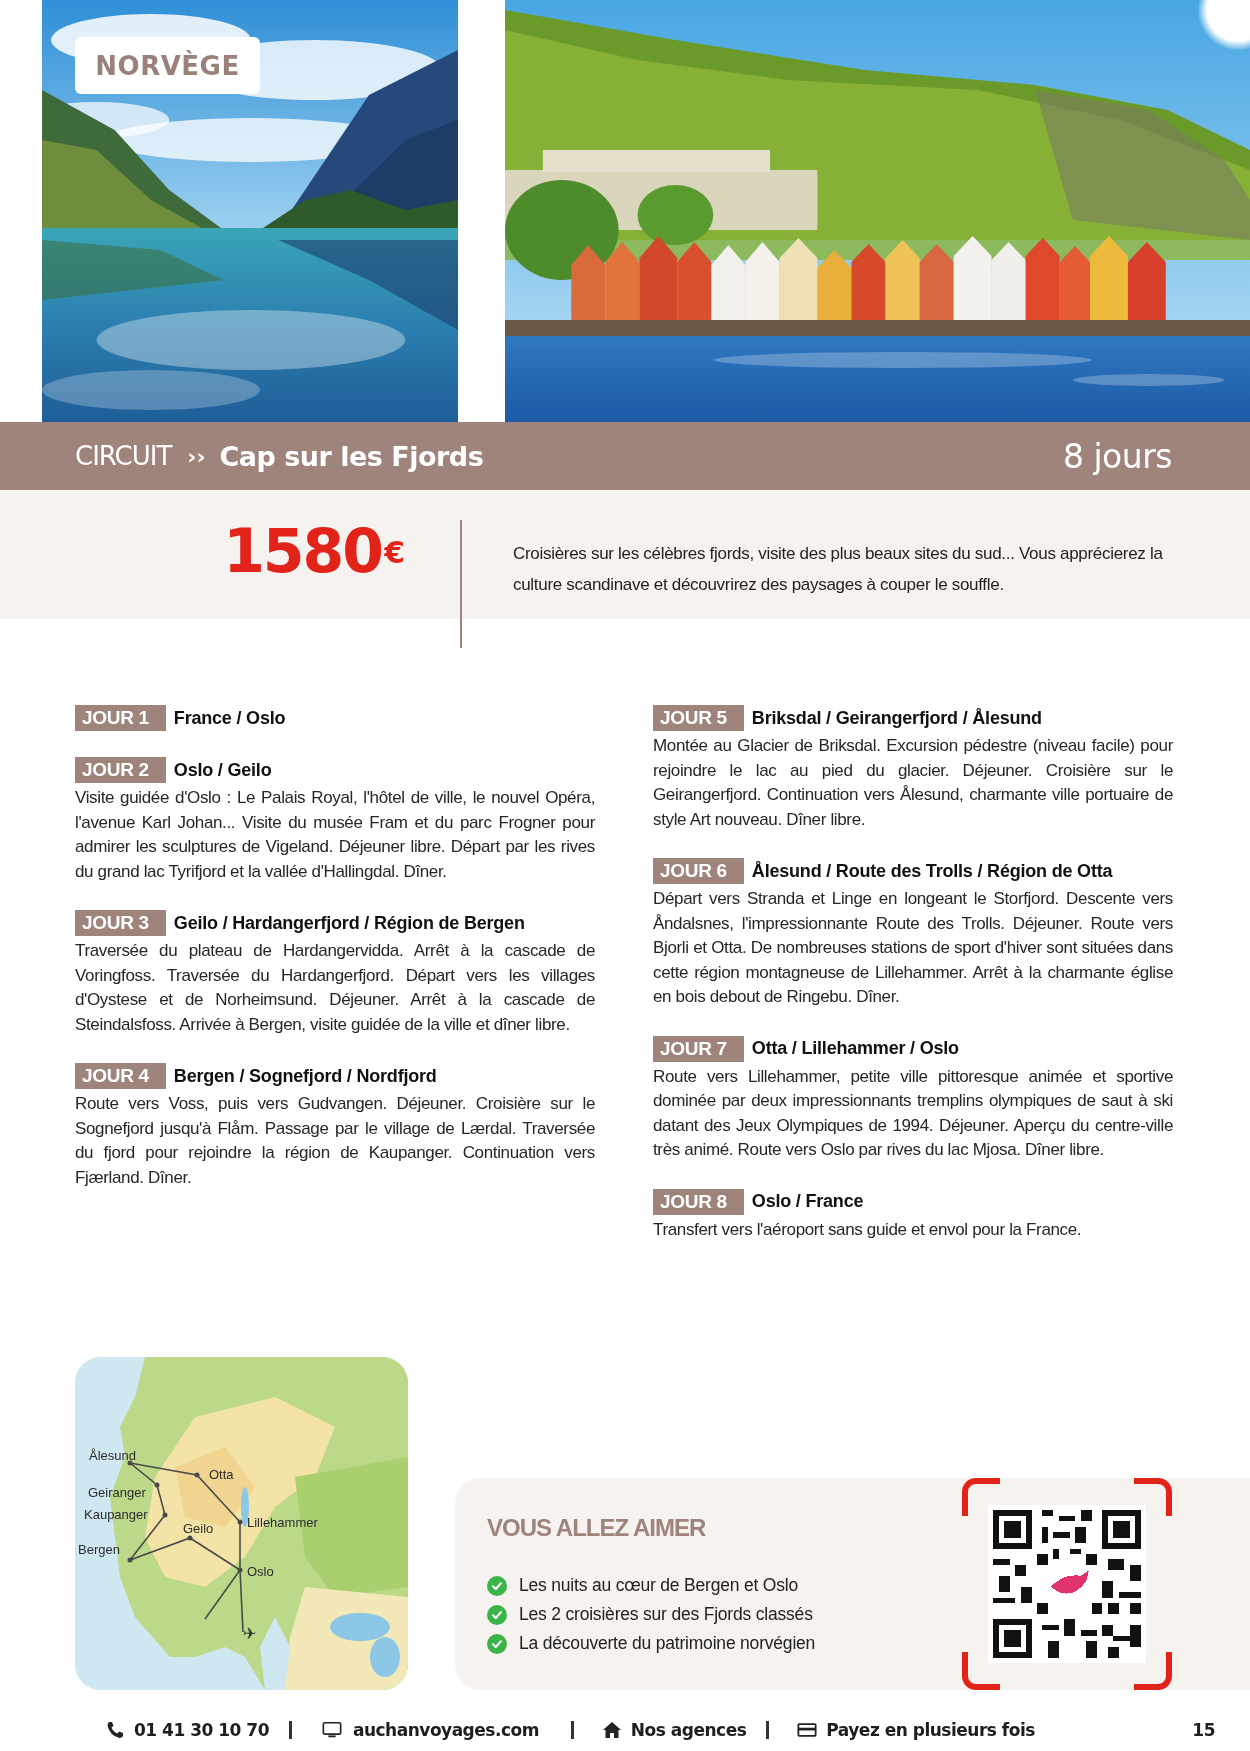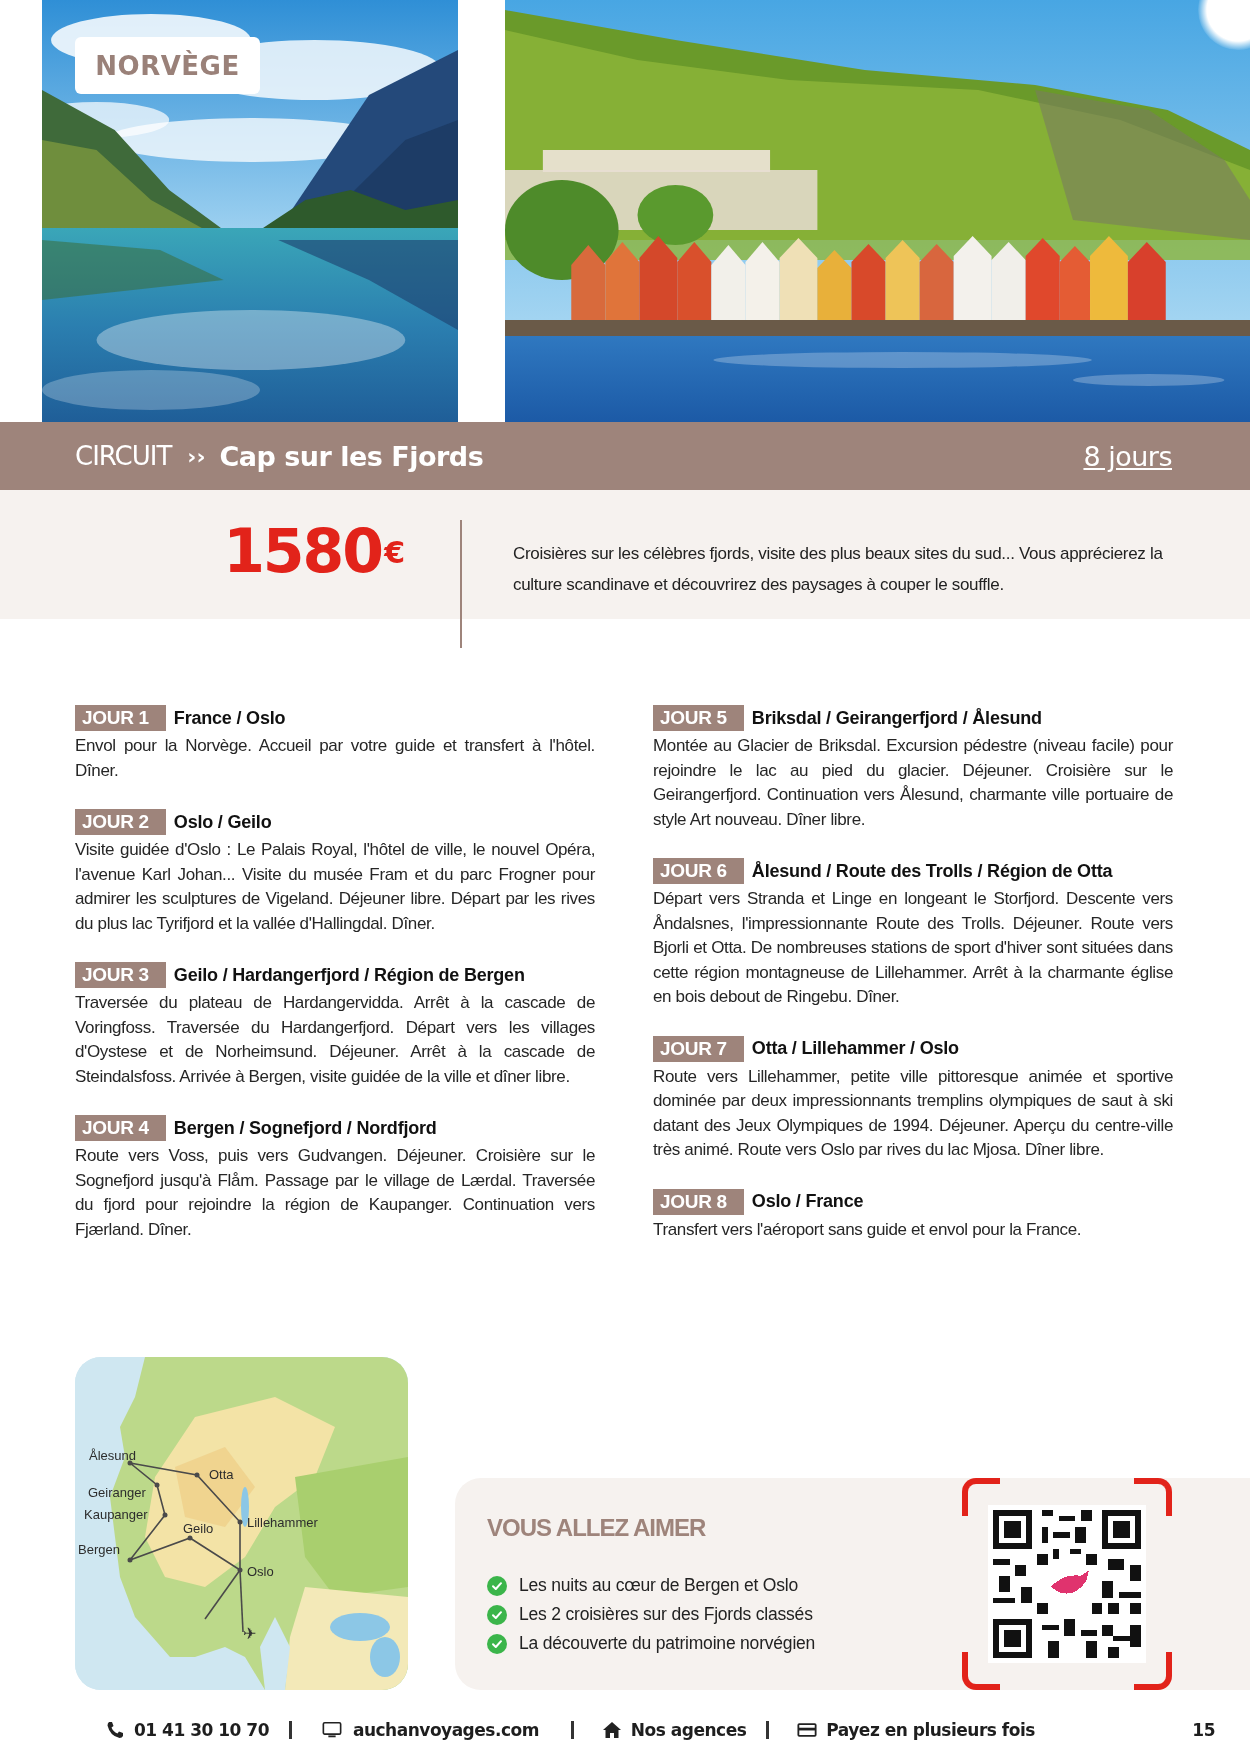--- a/index.html
+++ b/index.html
@@ -22,21 +22,21 @@
 
   
   .title-band {
     position: absolute; left: 0; top: 422px; width: 1250px; height: 68px;
     background: #9e847b; color: #fff;
     display: flex; align-items: center; padding: 0 78px 0 75px;
   }
   .title-band .kind { font-family: "DejaVu Sans", sans-serif; font-size: 26px; font-weight: normal; letter-spacing: -1px; }
   .title-band .sep { font-family: "DejaVu Sans", sans-serif; font-size: 22px; font-weight: bold; margin: 0 14px 0 16px; }
   .title-band .name { font-family: "DejaVu Sans", sans-serif; font-size: 27px; font-weight: bold; letter-spacing: -0.5px; }
-  .title-band .duration { margin-left: auto; font-family: "DejaVu Sans", sans-serif; font-size: 27px; letter-spacing: -0.5px; text-decoration: underline; }
+  .title-band .duration { margin-left: auto; font-family: "DejaVu Sans", sans-serif; font-size: 33px; letter-spacing: -0.5px; }
 
   
   .intro { position: absolute; left: 0; top: 490px; width: 1250px; height: 129px; background: #f6f2ef; }
   .price-block { position: absolute; left: 80px; top: 30px; width: 323px; text-align: right; }
   .price {
     font-family: "DejaVu Sans", sans-serif; font-weight: bold; font-size: 60px;
     color: #e2231a; letter-spacing: -2px; line-height: 62px;
   }
   .price .cur { font-size: 30px; vertical-align: top; position: relative; top: 2px; margin-left: 2px; }
   .price-note { font-family: "DejaVu Sans", sans-serif; font-size: 15.5px; color: #2a2a2a; line-height: 25px; margin-top: 12px; letter-spacing: -0.6px; }
@@ -201,28 +201,27 @@
   <div class="intro-divider"></div>
   <p class="intro-desc">Croisières sur les célèbres fjords, visite des plus beaux sites du sud... Vous apprécierez la culture scandinave et découvrirez des paysages  à couper le souffle.</p>
 </div>
 
 <div class="col col-left">
   <div class="day">
     <div class="day-head">
         <span class="day-badge">JOUR 1</span>
         <span class="day-route">France / Oslo</span>
       </div>
-    <p class="day-text">Envol pour la Norvège. Accueil par votre guide et transfert à l'hôtel. Dîner.</p>
   </div>
   <div class="day">
     <div class="day-head">
         <span class="day-badge">JOUR 2</span>
         <span class="day-route">Oslo / Geilo</span>
       </div>
-    <p class="day-text">Visite guidée d'Oslo : Le Palais Royal, l'hôtel de ville, le nouvel Opéra, l'avenue Karl Johan... Visite du musée Fram et du parc Frogner pour admirer les sculptures de Vigeland. Déjeuner libre. Départ par les rives du plus lac Tyrifjord et la vallée d'Hallingdal. Dîner.</p>
+    <p class="day-text">Visite guidée d'Oslo : Le Palais Royal, l'hôtel de ville, le nouvel Opéra, l'avenue Karl Johan... Visite du musée Fram et du parc Frogner pour admirer les sculptures de Vigeland. Déjeuner libre. Départ par les rives du grand lac Tyrifjord et la vallée d'Hallingdal. Dîner.</p>
   </div>
   <div class="day">
     <div class="day-head">
         <span class="day-badge">JOUR 3</span>
         <span class="day-route">Geilo / Hardangerfjord / Région de Bergen</span>
       </div>
     <p class="day-text">Traversée du plateau de Hardangervidda. Arrêt à la cascade de Voringfoss. Traversée du Hardangerfjord. Départ vers les villages d'Oystese et de Norheimsund. Déjeuner. Arrêt à la cascade de Steindalsfoss. Arrivée à Bergen, visite guidée de la ville et dîner libre.</p>
   </div>
   <div class="day">
     <div class="day-head">

